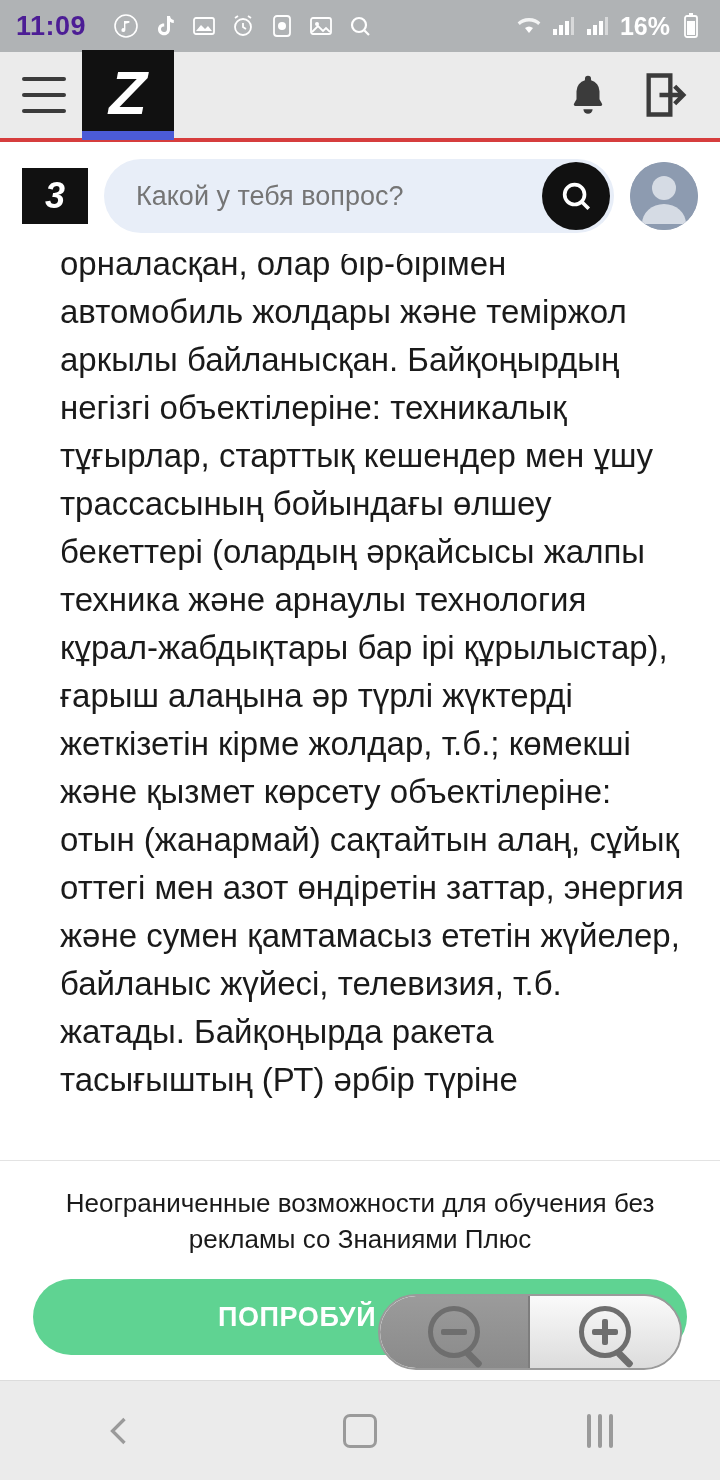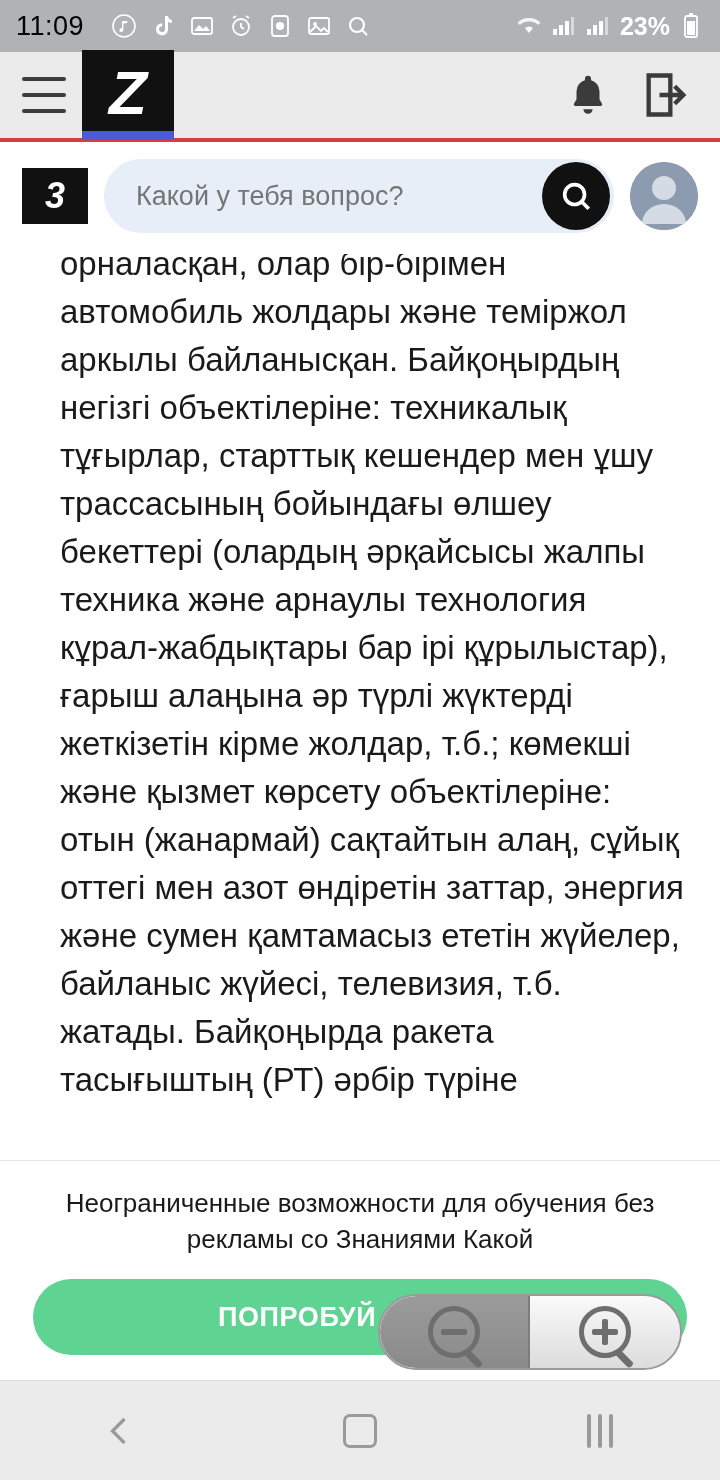--- a/index.html
+++ b/index.html
@@ -16,24 +16,24 @@
   .statusbar {
     height: 52px;
     background: #b0b3b5;
     display: flex;
     align-items: center;
     padding: 0 16px;
     color: #ffffff;
   }
   .status-clock {
     font-size: 27px;
-    font-weight: 400;
+    font-weight: 700;
     letter-spacing: .5px;
     margin-right: 14px;
-    color: #000000;
+    color: #4c1d95;
   }
   .status-icons-left {
     display: flex;
     align-items: center;
     gap: 13px;
     flex: 1;
   }
   .status-icons-right {
     display: flex;
     align-items: center;
@@ -372,21 +372,21 @@
         </svg>
     </span>
     <span class="sicon">
       <svg width="24" height="22" viewBox="0 0 24 22" fill="currentColor">
           <rect x="2" y="14" width="4" height="6"></rect>
           <rect x="8" y="10" width="4" height="10"></rect>
           <rect x="14" y="6" width="4" height="14"></rect>
           <rect x="20" y="2" width="3" height="18" opacity=".5"></rect>
         </svg>
     </span>
-    <span class="battery-text">23%</span>
+    <span class="battery-text">16%</span>
     <span class="sicon">
       <svg width="16" height="26" viewBox="0 0 16 26" fill="none" stroke="currentColor" stroke-width="1.8">
           <rect x="2" y="3" width="12" height="21" rx="2"></rect>
           <path d="M6 1h4" stroke-width="2.4"></path>
           <rect x="4" y="8" width="8" height="14" fill="currentColor" stroke="none"></rect>
         </svg>
     </span>
   </div>
 </div>
 
@@ -432,21 +432,21 @@
         <path d="M12 62a22 20 0 0 1 44 0z" fill="#d5dbe4"></path>
       </svg>
   </div>
 </div>
 
 <div class="content">
   <p class="article">орналасқан, олар бір-бірімен автомобиль жолдары және теміржол аркылы байланысқан. Байқоңырдың негізгі объектілеріне: техникалық тұғырлар, старттық кешендер мен ұшу трассасының бойындағы өлшеу бекеттері (олардың әрқайсысы жалпы техника және арнаулы технология кұрал-жабдықтары бар ірі құрылыстар), ғарыш алаңына әр түрлі жүктерді жеткізетін кірме жолдар, т.б.; көмекші және қызмет көрсету объектілеріне: отын (жанармай) сақтайтын алаң, сұйық оттегі мен азот өндіретін заттар, энергия және сумен қамтамасыз ететін жүйелер, байланыс жүйесі, телевизия, т.б. жатады. Байқоңырда ракета тасығыштың (РТ) әрбір түріне</p>
 </div>
 
 <div class="promo">
-  <div class="promo-text">Неограниченные возможности для обучения без рекламы со Знаниями Какой</div>
+  <div class="promo-text">Неограниченные возможности для обучения без рекламы со Знаниями Плюс</div>
   <button class="promo-btn">ПОПРОБУЙ СЕЙЧАС</button>
 </div>
 
 <div class="zoom-widget">
   <div class="zoom-half zoom-out">
     <span class="mag">
         <i class="h"></i>
       </span>
   </div>
   <div class="zoom-half zoom-in">

